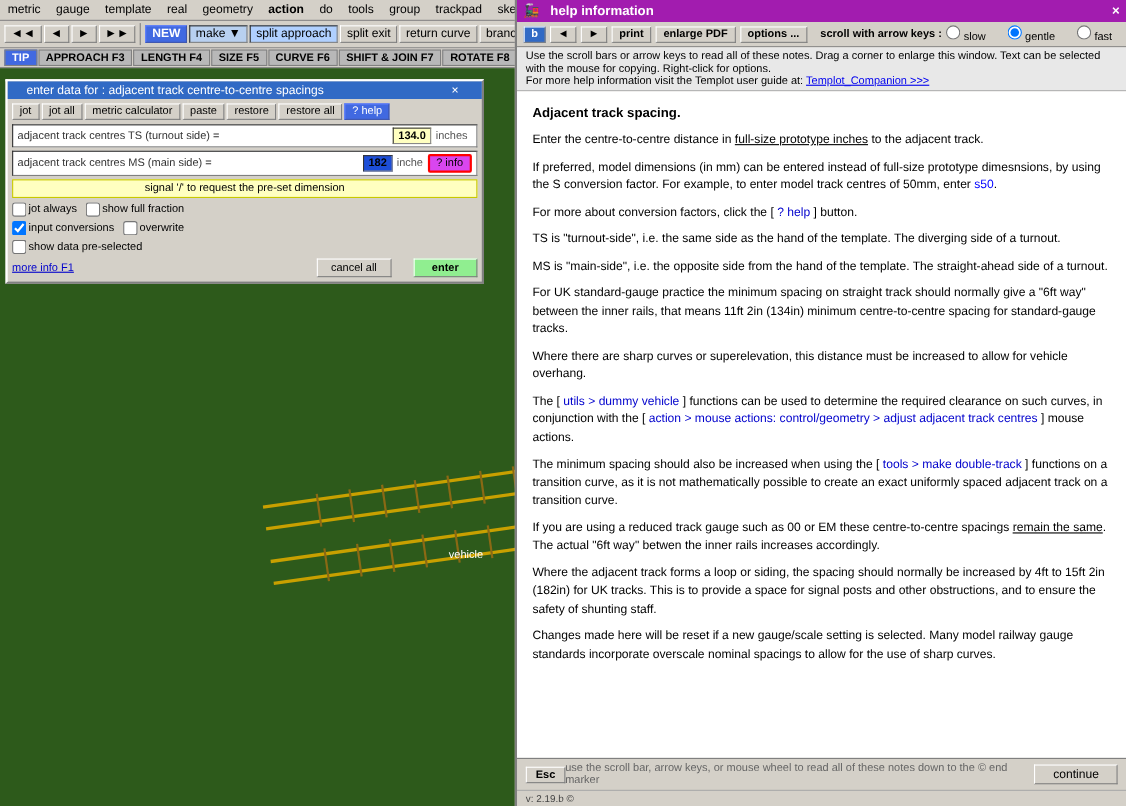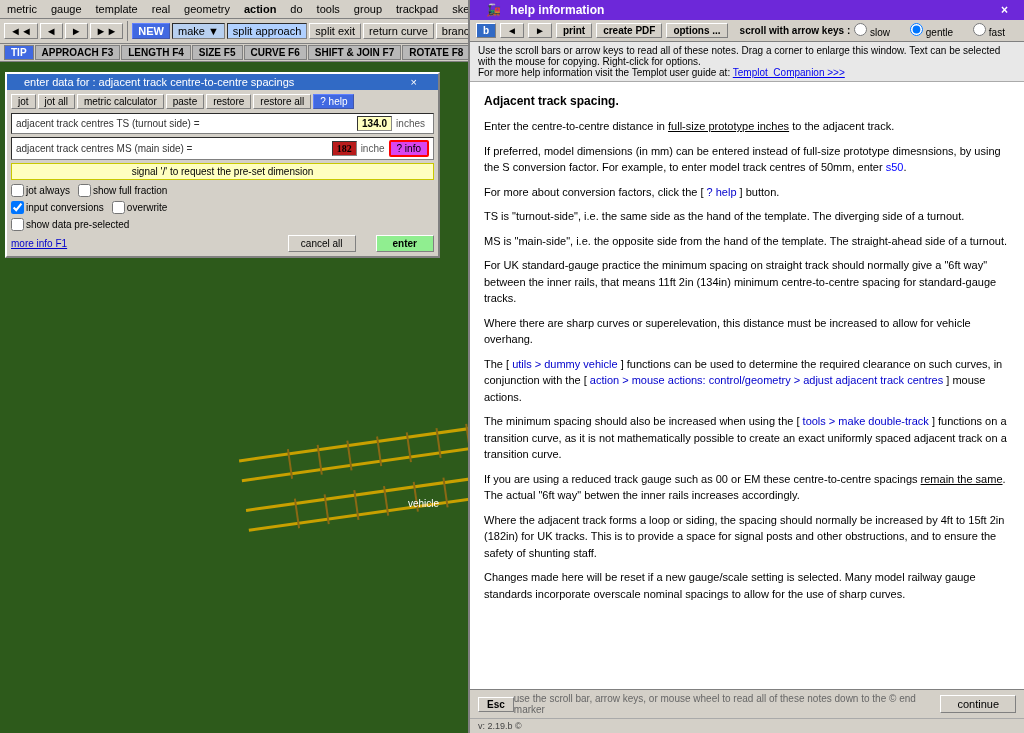--- a/index.html
+++ b/index.html
@@ -46,21 +46,21 @@
     .action-left { display: flex; gap: 8px; font-size: 10px; }
     .action-right { display: flex; gap: 20px; }
     .cancel-btn { background: #d4d0c8; border: 1px solid #808080; border-top-color: #fff; border-left-color: #fff; padding: 2px 12px; font-size: 10px; cursor: pointer; }
     .enter-btn { background: #90EE90; border: 1px solid #808080; border-top-color: #fff; border-left-color: #fff; padding: 2px 16px; font-size: 10px; cursor: pointer; font-weight: bold; }
 
     
     .track-svg { position: absolute; top: 0; left: 0; width: 100%; height: 100%; }
 
     
     #help-window { position: absolute; right: 0; top: 0; width: 556px; height: 733px; background: #d4d0c8; border-left: 2px solid #808080; display: flex; flex-direction: column; z-index: 20; }
-    #help-titlebar { background: #6d28d9; color: white; padding: 3px 16px; font-size: 12px; display: flex; justify-content: space-between; align-items: center; font-weight: bold; }
+    #help-titlebar { background: #a21caf; color: white; padding: 3px 6px; font-size: 12px; display: flex; justify-content: space-between; align-items: center; font-weight: bold; }
     #help-controls { background: #d4d0c8; padding: 3px 6px; border-bottom: 1px solid #808080; display: flex; align-items: center; gap: 4px; font-size: 10px; flex-wrap: wrap; }
     .help-btn { background: #d4d0c8; border: 1px solid #808080; border-top-color: #fff; border-left-color: #fff; padding: 1px 6px; font-size: 10px; cursor: pointer; font-weight: bold; }
     .help-btn-active { background: #316ac5; color: white; }
     .scroll-label { font-size: 10px; font-weight: bold; margin-left: 8px; }
     .radio-group { display: flex; gap: 20px; font-size: 10px; }
     #help-info-bar { background: #e8e8e8; border-bottom: 1px solid #aaa; padding: 3px 8px; font-size: 10px; }
     #help-content { flex: 1; background: white; overflow-y: auto; padding: 10px 14px; font-size: 11px; line-height: 1.5; }
     #help-content h3 { font-size: 12px; font-weight: bold; margin-bottom: 8px; }
     #help-content p { margin-bottom: 8px; }
     #help-bottom { background: #d4d0c8; border-top: 1px solid #808080; padding: 3px 8px; display: flex; justify-content: space-between; align-items: center; font-size: 10px; }
@@ -186,21 +186,21 @@
         </div>
 
         <div class="input-row">
           <span class="input-label">adjacent track centres TS (turnout side) =</span>
           <span class="input-val" style="cursor:text; background:#ffffc0; padding: 1px 4px; border: 1px inset #888;">134.0</span>
           <span class="input-unit">inches</span>
         </div>
 
         <div class="input-row">
           <span class="input-label">adjacent track centres MS (main side) =</span>
-          <span class="input-val" style="cursor:text; background:#b91c1c; padding: 1px 4px; border: 1px inset #888; font-family: Liberation Serif, serif;">182</span>
+          <span class="input-val" style="cursor:text; background:#1d4ed8; padding: 1px 4px; border: 1px inset #888;">182</span>
           <span class="input-unit">inche</span>
           <button class="info-btn">? info</button>
         </div>
 
         <div class="hint-bar">signal '/' to request the pre-set dimension</div>
 
         <div class="bottom-options">
           <label>
             <input type="checkbox" style="">
             <span>jot always</span>
@@ -247,21 +247,21 @@
         <span>help information</span>
       </span>
       <span style="cursor:pointer;">×</span>
     </div>
 
     <div id="help-controls">
       <button class="help-btn help-btn-active">b</button>
       <button class="help-btn">◄</button>
       <button class="help-btn">►</button>
       <button class="help-btn">print</button>
-      <button class="help-btn">create PDF</button>
+      <button class="help-btn">enlarge PDF</button>
       <button class="help-btn">options ...</button>
       <span class="scroll-label">scroll with arrow keys :</span>
       <div class="radio-group">
         <label><input type="radio" name="scroll" style=""> <span>slow</span></label>
         <label><input type="radio" name="scroll" checked="" style=""> <span>gentle</span></label>
         <label><input type="radio" name="scroll" style=""> <span>fast</span></label>
       </div>
     </div>
 
     <div id="help-info-bar">

